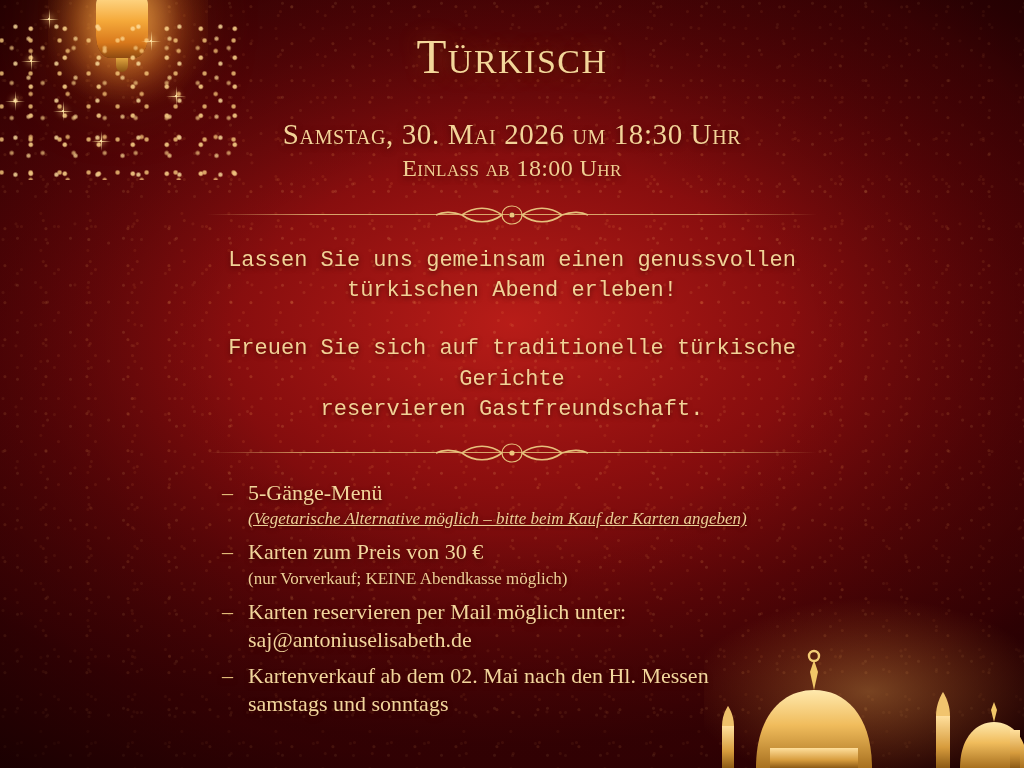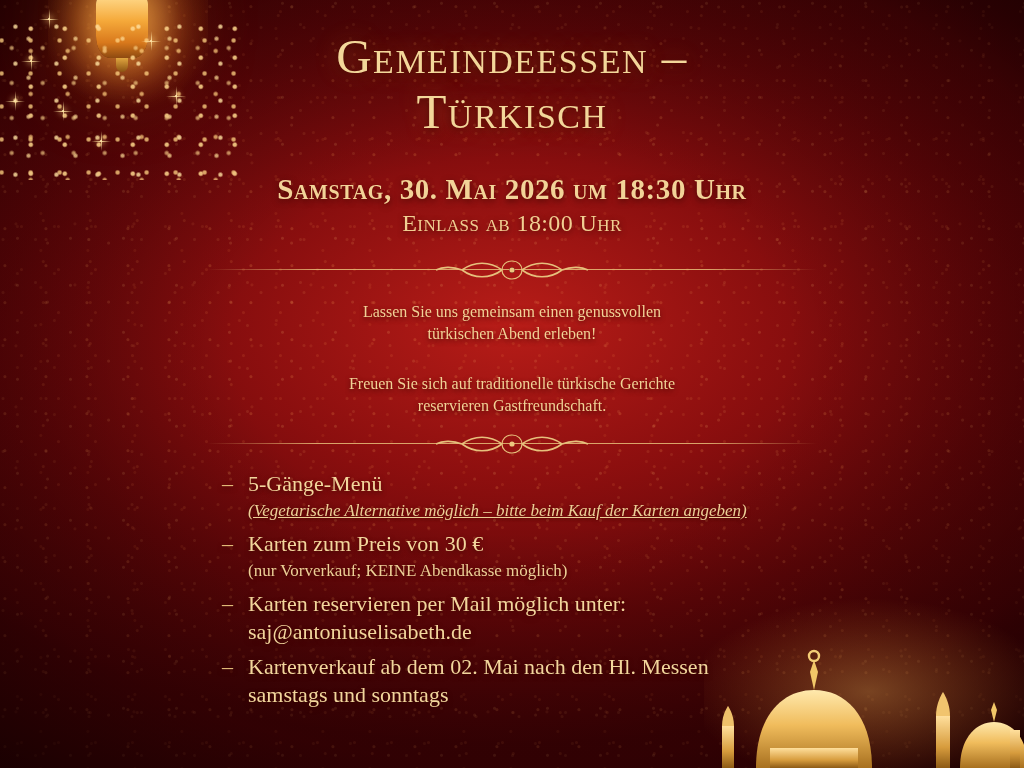--- a/index.html
+++ b/index.html
@@ -158,21 +158,20 @@
   }
   .title .line2 { display: block; }
 
   .datetime {
     margin-top: 26px;
     font-size: 29px;
     font-variant: small-caps;
     letter-spacing: 0.6px;
     color: #f2d398;
     text-shadow: 0 2px 6px rgba(60,8,0,0.8);
-    font-weight: bold;
   }
   .doors {
     margin-top: 4px;
     font-size: 24px;
     font-variant: small-caps;
     letter-spacing: 0.4px;
     color: #f0cf92;
     text-shadow: 0 2px 6px rgba(60,8,0,0.8);
     text-align: center;
   }
@@ -196,24 +195,25 @@
     left: 50%;
     top: -2px;
     transform: translateX(-50%);
     width: 220px;
     height: 26px;
   }
 
   .para {
     margin: 20px auto 0;
     width: 660px;
-    font-size: 16px;
+    font-size: 22px;
     line-height: 1.38;
     color: #f1d296;
     text-shadow: 0 2px 5px rgba(60,8,0,0.75);
+    font-family: Liberation Mono, monospace;
   }
   .para.second { margin-top: 28px; }
 
   .bullets {
     margin: 16px auto 0;
     width: 700px;
     text-align: left;
     padding-left: 60px;
     box-sizing: border-box;
   }
@@ -303,21 +303,20 @@
     <path d="M232 118 C232 104 239 94 239 94 C239 94 246 104 246 118 Z" fill="#f1c46e"></path>
 
     <path d="M256 170 C256 140 272 124 290 124 C308 124 324 140 324 170 Z" fill="url(#domeGold)"></path>
     <path d="M290 124 L287 112 L290 104 L293 112 Z" fill="#f2c768"></path>
 
     <rect x="306" y="132" width="10" height="38" fill="url(#domeGold2)"></rect>
   </svg>
 
   <div class="content">
     <h1 class="title">
-      <span>Gemeindeessen –</span>
       <span class="line2">Türkisch</span>
     </h1>
 
     <div class="datetime">Samstag, 30. Mai 2026 um 18:30 Uhr</div>
     <div class="doors">Einlass ab 18:00 Uhr</div>
 
     <div class="divider">
       <div class="rule"></div>
       <svg class="orn" viewBox="0 0 220 26">
         <g fill="none" stroke="#e7c versus"></g>

